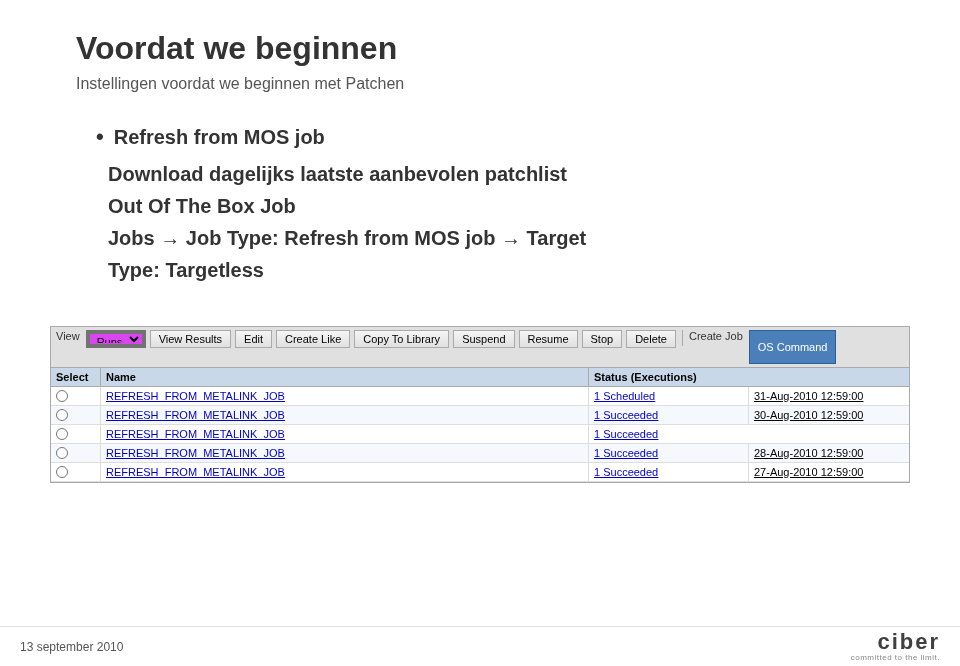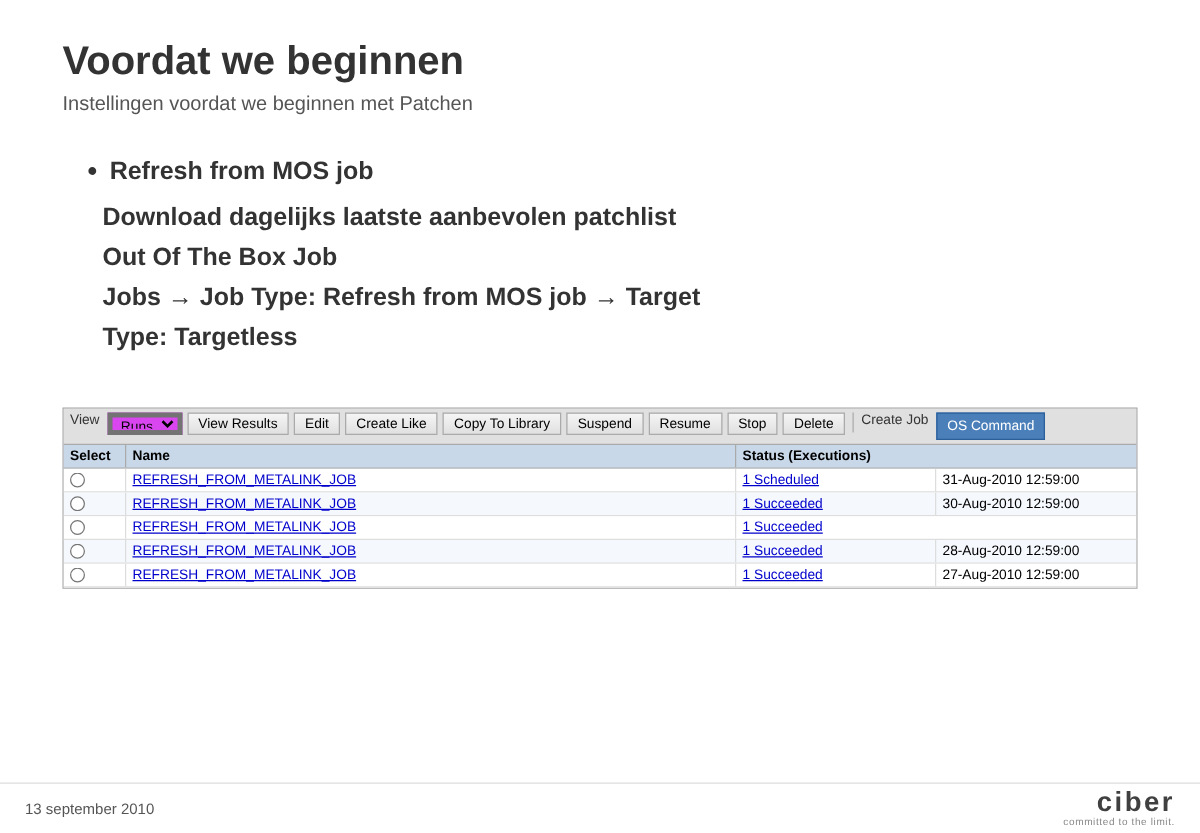--- a/index.html
+++ b/index.html
@@ -6,21 +6,21 @@
     body {
       width: 960px;
       height: 666px;
       background: #fff;
       font-family: Arial, sans-serif;
       position: relative;
       overflow: hidden;
     }
 
     .main-content {
-      padding: 30px 50px 20px 50px;
+      padding: 30px 50px 20px 76px;
     }
 
     .page-title {
       font-size: 32px;
       font-weight: bold;
       color: #333;
       margin-bottom: 8px;
     }
 
     .subtitle {
@@ -105,21 +105,21 @@
       white-space: nowrap;
     }
 
     .toolbar-btn-highlight {
       background: #4a7fba;
       color: #fff;
       font-size: 11px;
       padding: 1px 8px;
       border: 1px solid #2a5f9a;
       cursor: pointer;
-      height: 22px;
+      height: 34px;
       white-space: nowrap;
     }
 
     .toolbar-separator {
       width: 1px;
       height: 16px;
       background: #aaa;
       margin: 0 2px;
     }
 
@@ -151,20 +151,21 @@
 
     .table-row:nth-child(even) {
       background: #f5f8fc;
     }
 
     .table-cell {
       padding: 3px 5px;
       border-right: 1px solid #ddd;
       display: flex;
       align-items: flex-end;
+      text-decoration: underline;
     }
 
     .table-cell:last-child {
       border-right: none;
     }
 
     .radio-input {
       width: 12px;
       height: 12px;
     }

